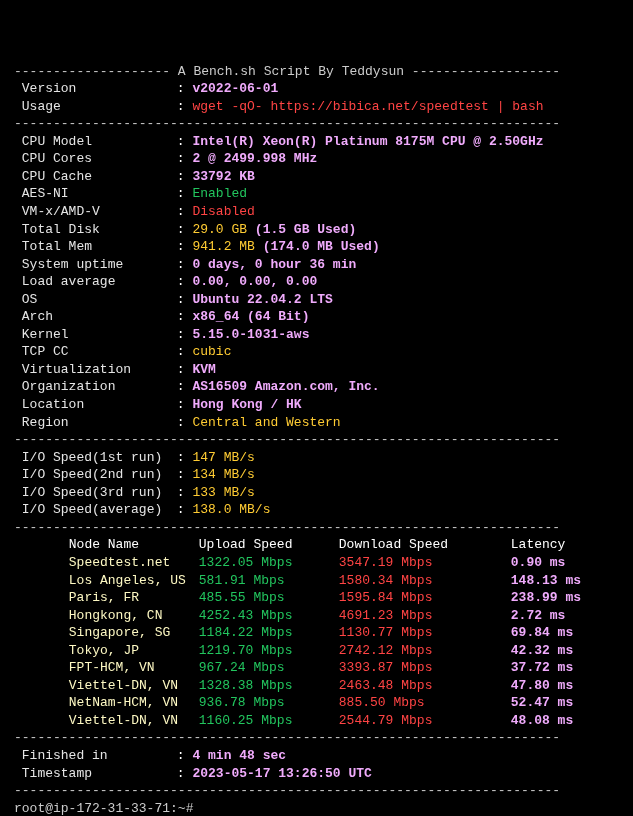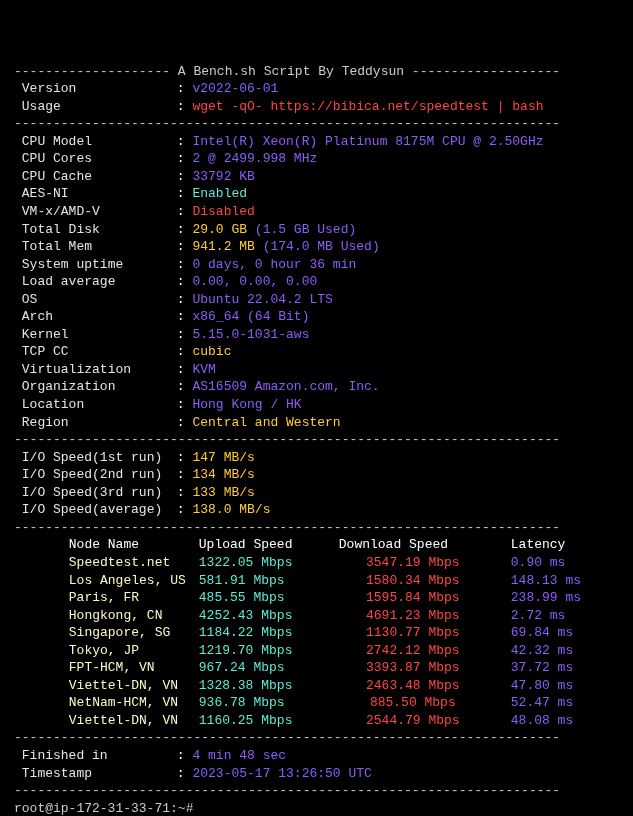--- a/index.html
+++ b/index.html
@@ -9,23 +9,23 @@
       font-size: 13px;
       line-height: 1.35;
       margin: 0;
       padding: 10px 14px;
       white-space: pre;
       width: 633px;
       box-sizing: border-box;
     }
     .hr { color: #ccc; }
     .colon { color: #fff; }
-    .blue { color: #8b5cf6; }
-    .green { color: #5eead4; }
-    .red { color: #ff4444; text-align: center; }
+    .blue { color: #f0abfc; font-weight: bold; }
+    .green { color: #22c55e; }
+    .red { color: #ff4444; }
     .yellow { color: #ffcc33; }
     .yellow2 { color: #fef9c3; }
     .white { color: #fff; }
     .prompt { color: #ccc; }
     .k { width: 155px; color: #e5e5e5; display: inline-block; }
     .stcol0 { width: 130px; display: inline-block; padding-left: 47px; }
     .stcol1 { width: 140px; display: inline-block; }
     .stcol2 { width: 148px; display: inline-block; }
     .stcol3 { display: inline-block; margin-left: 24px; }
   </style>

